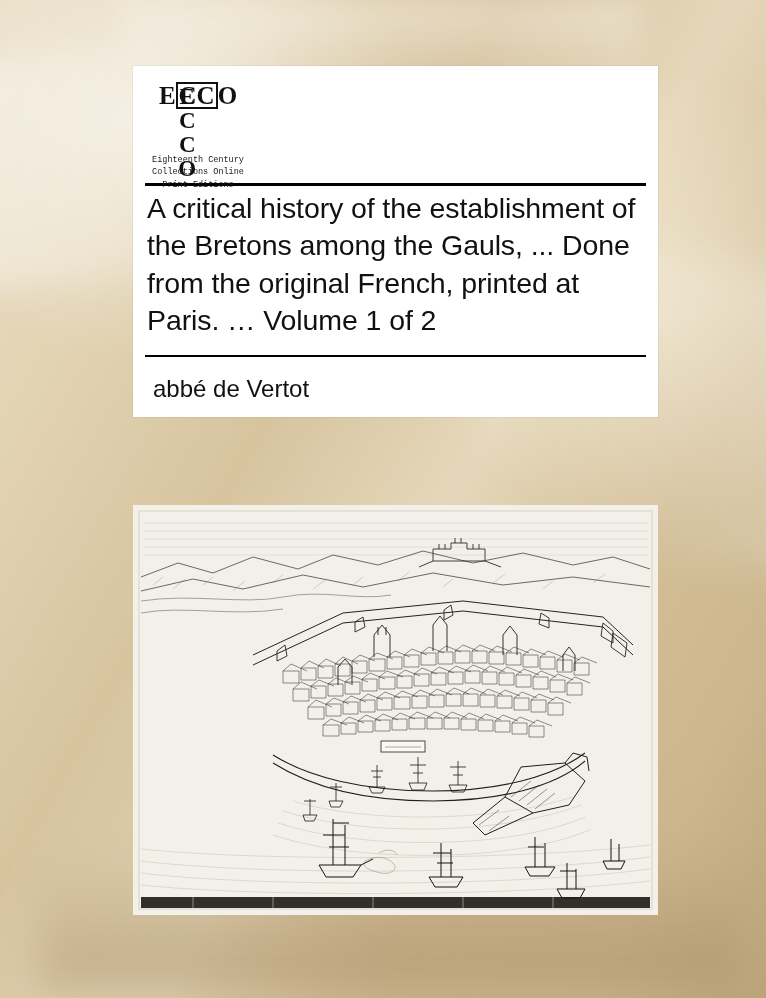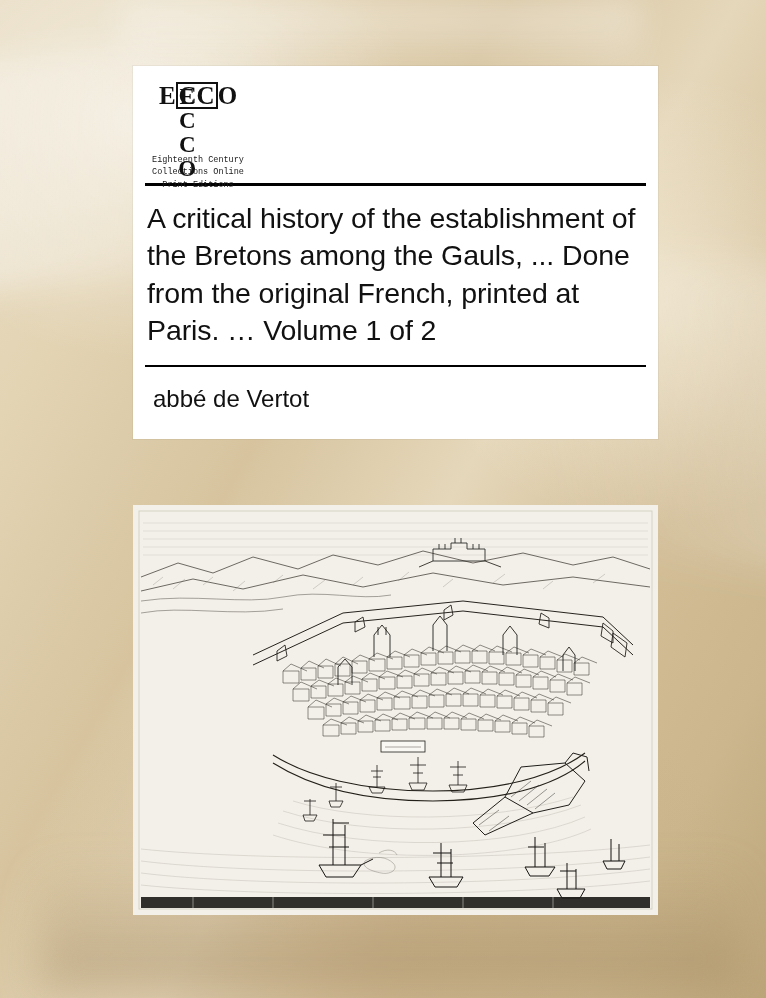--- a/index.html
+++ b/index.html
@@ -108,31 +108,31 @@
   }
 
   .rule {
     height: 3px;
     background: #000;
     margin: 0 12px;
   }
   .rule.thin { height: 2px; }
 
   .title-block {
-    padding: 14px 14px 16px 14px;
+    padding: 4px 14px 16px 14px;
   }
   .main-title {
     font-size: 28.5px;
     line-height: 1.31;
     color: #111;
     letter-spacing: -0.1px;
   }
 
   .author-block {
-    padding: 18px 14px 26px 20px;
+    padding: 18px 14px 14px 20px;
   }
   .author-name {
     font-size: 24px;
     color: #111;
   }
 
   
   .plate-panel {
     position: absolute;
     left: 133px;

